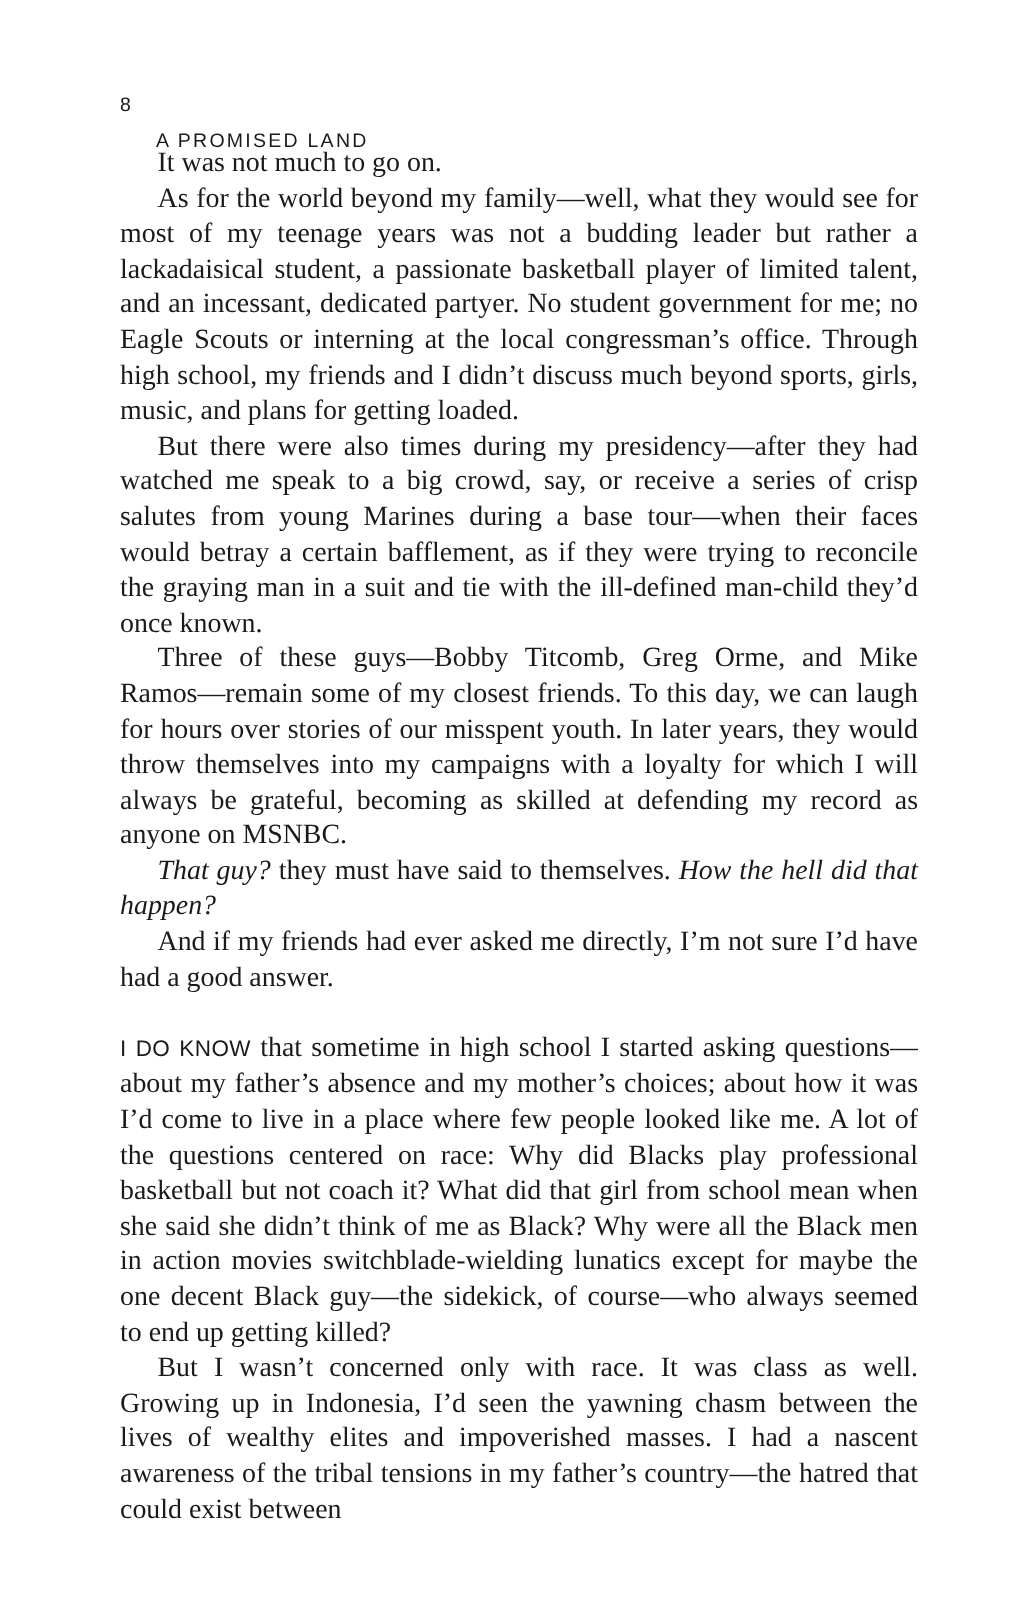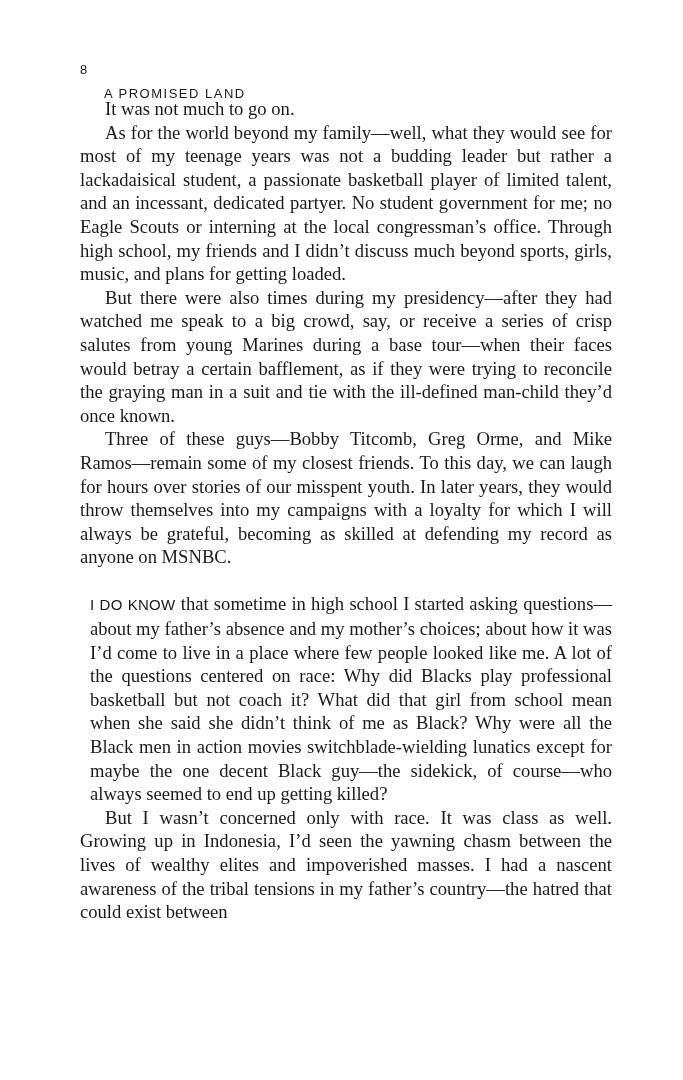--- a/index.html
+++ b/index.html
@@ -60,21 +60,20 @@
     .body-text p {
       margin: 0;
       text-indent: 25px;
     }
     .body-text p.no-indent {
       text-indent: 0;
     }
     .body-text p.section-start {
       text-indent: 0;
       margin-top: 23.6px;
-      margin-left: 10px;
     }
     .small-caps-lead {
       font-family: "Liberation Sans", sans-serif;
       font-size: 15px;
       letter-spacing: 0.3px;
     }
     em {
       font-style: italic;
     }
   </style>
@@ -85,16 +84,18 @@
   <div class="running-head">
     <span class="page-number">8</span>
     <span class="book-title">A PROMISED LAND</span>
   </div>
 
   <div class="body-text">
     <p>It was not much to go on.</p>
     <p>As for the world beyond my family—well, what they would see for most of my teenage years was not a budding leader but rather a lackadaisical student, a passionate basketball player of limited talent, and an incessant, dedicated partyer. No student government for me; no Eagle Scouts or interning at the local congressman’s office. Through high school, my friends and I didn’t discuss much beyond sports, girls, music, and plans for getting loaded.</p>
     <p>But there were also times during my presidency—after they had watched me speak to a big crowd, say, or receive a series of crisp salutes from young Marines during a base tour—when their faces would betray a certain bafflement, as if they were trying to reconcile the graying man in a suit and tie with the ill-defined man-child they’d once known.</p>
     <p>Three of these guys—Bobby Titcomb, Greg Orme, and Mike Ramos—remain some of my closest friends. To this day, we can laugh for hours over stories of our misspent youth. In later years, they would throw themselves into my campaigns with a loyalty for which I will always be grateful, becoming as skilled at defending my record as anyone on MSNBC.</p>
+    <p><em>That guy?</em><span> they must have said to themselves. </span><em>How the hell did that happen?</em></p>
+    <p>And if my friends had ever asked me directly, I’m not sure I’d have had a good answer.</p>
     <p class="section-start"><span class="small-caps-lead">I DO KNOW</span><span> that sometime in high school I started asking questions—about my father’s absence and my mother’s choices; about how it was I’d come to live in a place where few people looked like me. A lot of the questions centered on race: Why did Blacks play professional basketball but not coach it? What did that girl from school mean when she said she didn’t think of me as Black? Why were all the Black men in action movies switchblade-wielding lunatics except for maybe the one decent Black guy—the sidekick, of course—who always seemed to end up getting killed?</span></p>
     <p>But I wasn’t concerned only with race. It was class as well. Growing up in Indonesia, I’d seen the yawning chasm between the lives of wealthy elites and impoverished masses. I had a nascent awareness of the tribal tensions in my father’s country—the hatred that could exist between</p>
   </div>
 </div>
 
 </body></html>

